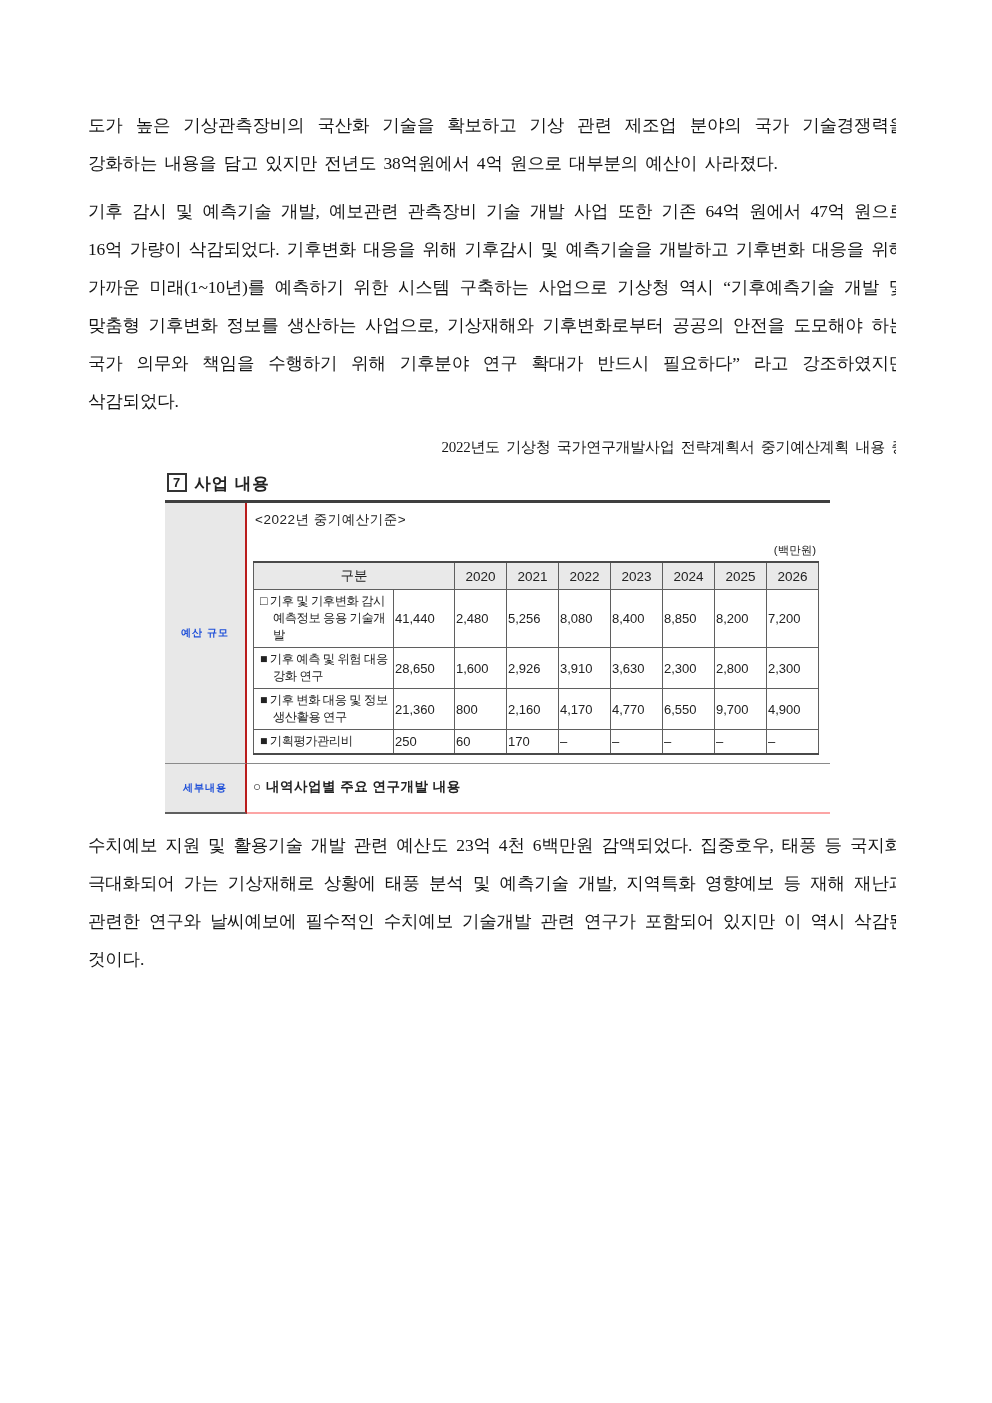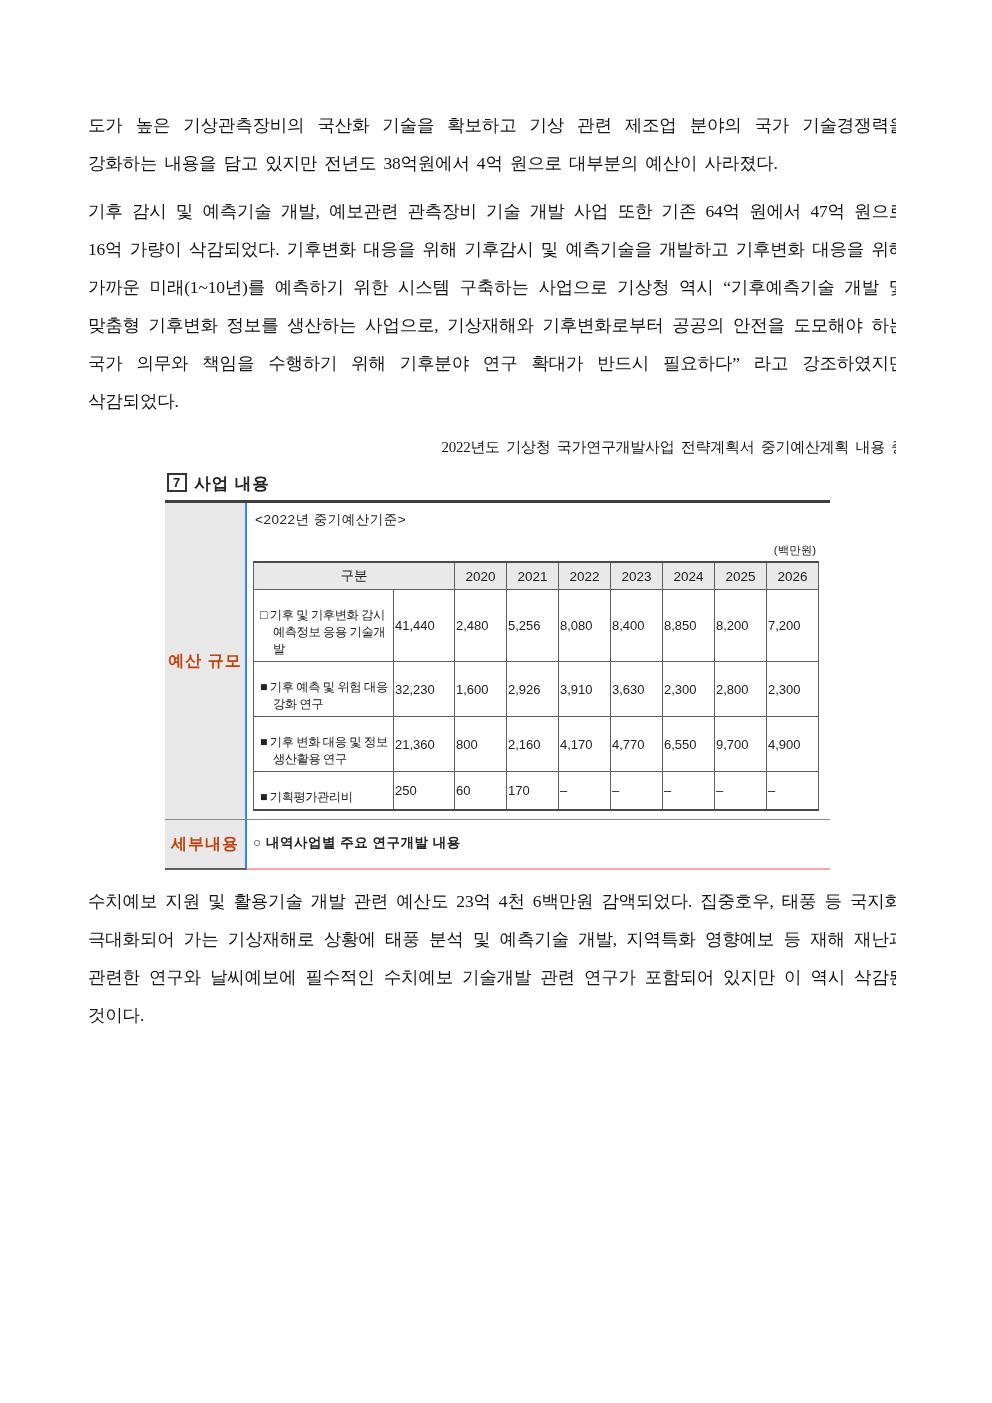--- a/index.html
+++ b/index.html
@@ -58,27 +58,27 @@
     vertical-align:2px;
     font-weight:bold;
   }
   .fig-rule{border-top:3px solid #3f3f3f;}
   .fig-grid{
     display:grid;
     grid-template-columns:82px 1fr;
   }
   .side-cell{
     background:#e8e8e8;
-    border-right:2px solid #3b82f6;
+    border-right:2px solid #b91c1c;
     border-bottom:1px solid #8a8a8a;
     display:flex;align-items:center;justify-content:center;
-    font-size:16px;
+    font-size:10px;
     font-weight:bold;
     letter-spacing:1px;
-    color:#c2410c;
+    color:#1d4ed8;
   }
   .main-cell{
     border-bottom:1px solid #8a8a8a;
     padding:6px 0 8px 6px;
   }
   .fig-caption{font-size:13.5px;letter-spacing:0.5px;color:#222;padding:2px 0 0 2px;}
   .fig-unit{font-size:11.5px;text-align:right;padding:14px 14px 3px 0;color:#222;}
   table.budget{
     border-collapse:collapse;
     width:565px;
@@ -93,21 +93,21 @@
   }
   table.budget thead th{
     background:#e9e9e9;
     border-top:2px solid #4a4a4a;
     font-weight:normal;
     font-size:13.5px;
     height:22px;
   }
   table.budget .lbl{
     text-align:left;
-    padding:17px 2px 3px 19px;
+    padding:3px 2px 3px 19px;
     text-indent:-13px;
     line-height:17px;
     font-size:12.3px;
     letter-spacing:-0.5px;
   }
   table.budget .num{font-size:13px;letter-spacing:0;}
   table.budget tbody tr:last-child td{border-bottom:2px solid #4a4a4a;}
   .detail-note{font-size:13.5px;font-weight:bold;letter-spacing:0.5px;color:#222;}
   .col-lbl{width:140px;}
   .col-tot{width:61px;}
@@ -169,21 +169,21 @@
                 <td class="num">2,480</td>
                 <td class="num">5,256</td>
                 <td class="num">8,080</td>
                 <td class="num">8,400</td>
                 <td class="num">8,850</td>
                 <td class="num">8,200</td>
                 <td class="num">7,200</td>
               </tr>
               <tr>
                 <td class="lbl">■ 기후 예측 및 위험 대응 강화 연구</td>
-                <td class="num">32,230</td>
+                <td class="num">28,650</td>
                 <td class="num">1,600</td>
                 <td class="num">2,926</td>
                 <td class="num">3,910</td>
                 <td class="num">3,630</td>
                 <td class="num">2,300</td>
                 <td class="num">2,800</td>
                 <td class="num">2,300</td>
               </tr>
               <tr>
                 <td class="lbl">■ 기후 변화 대응 및 정보 생산활용 연구</td>

